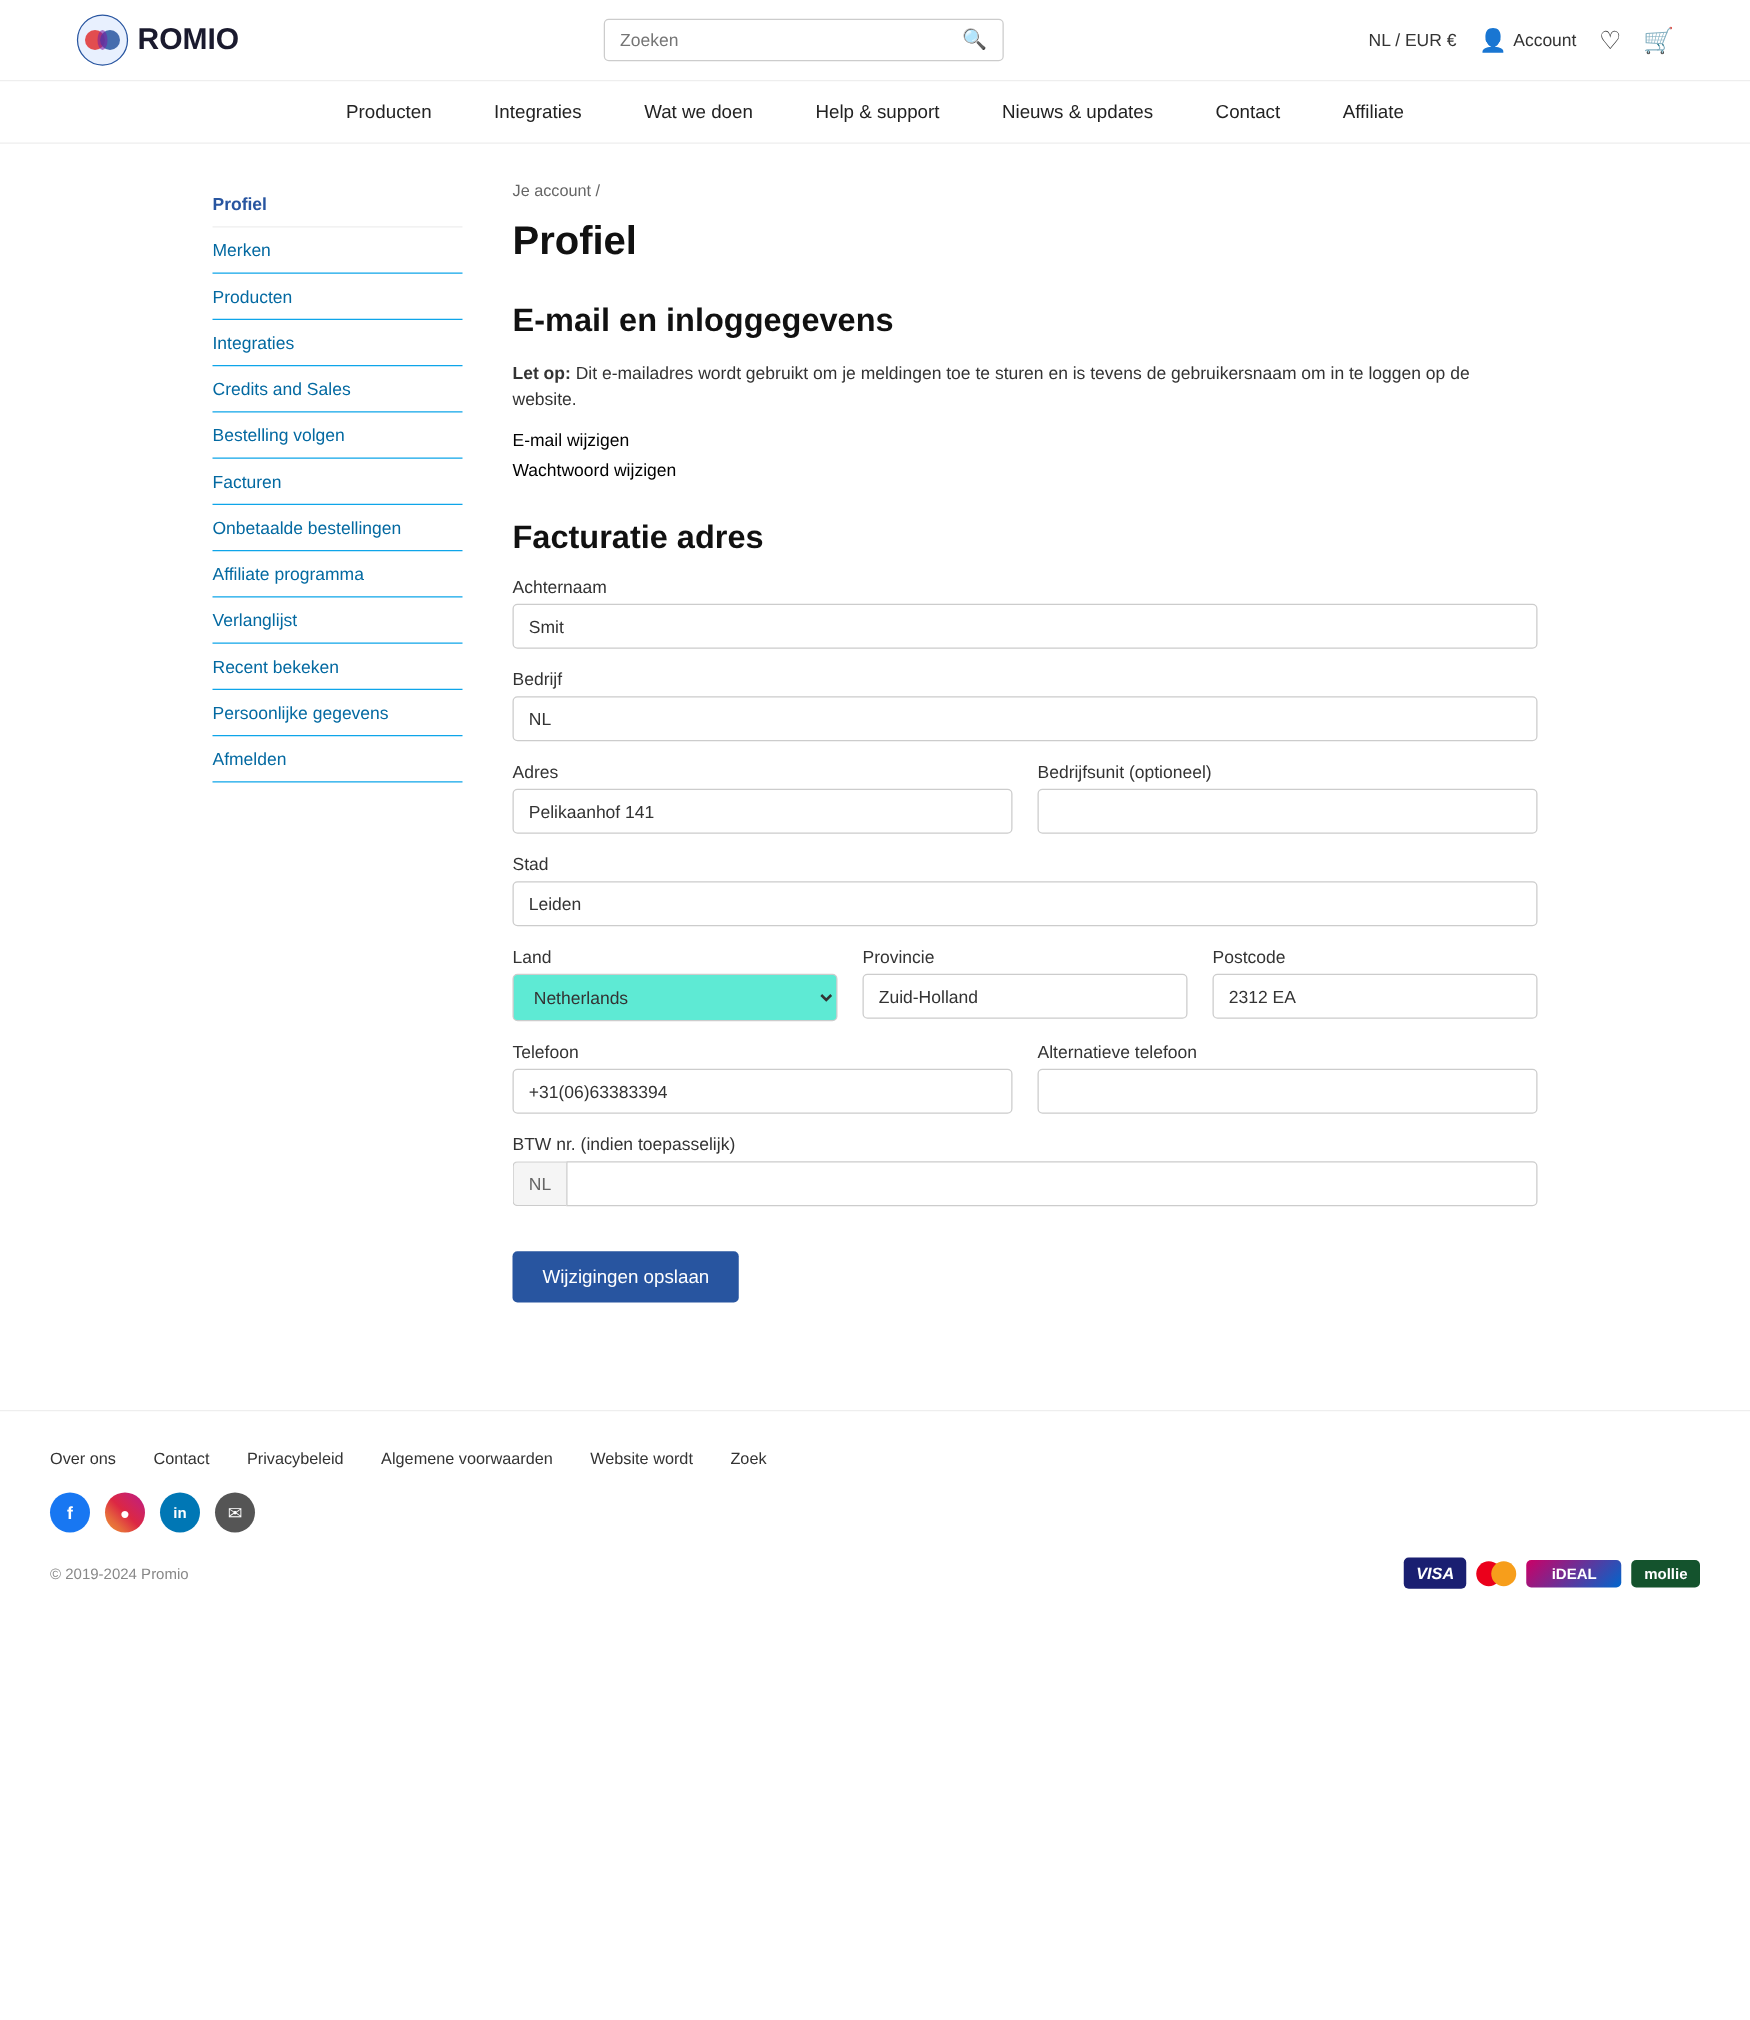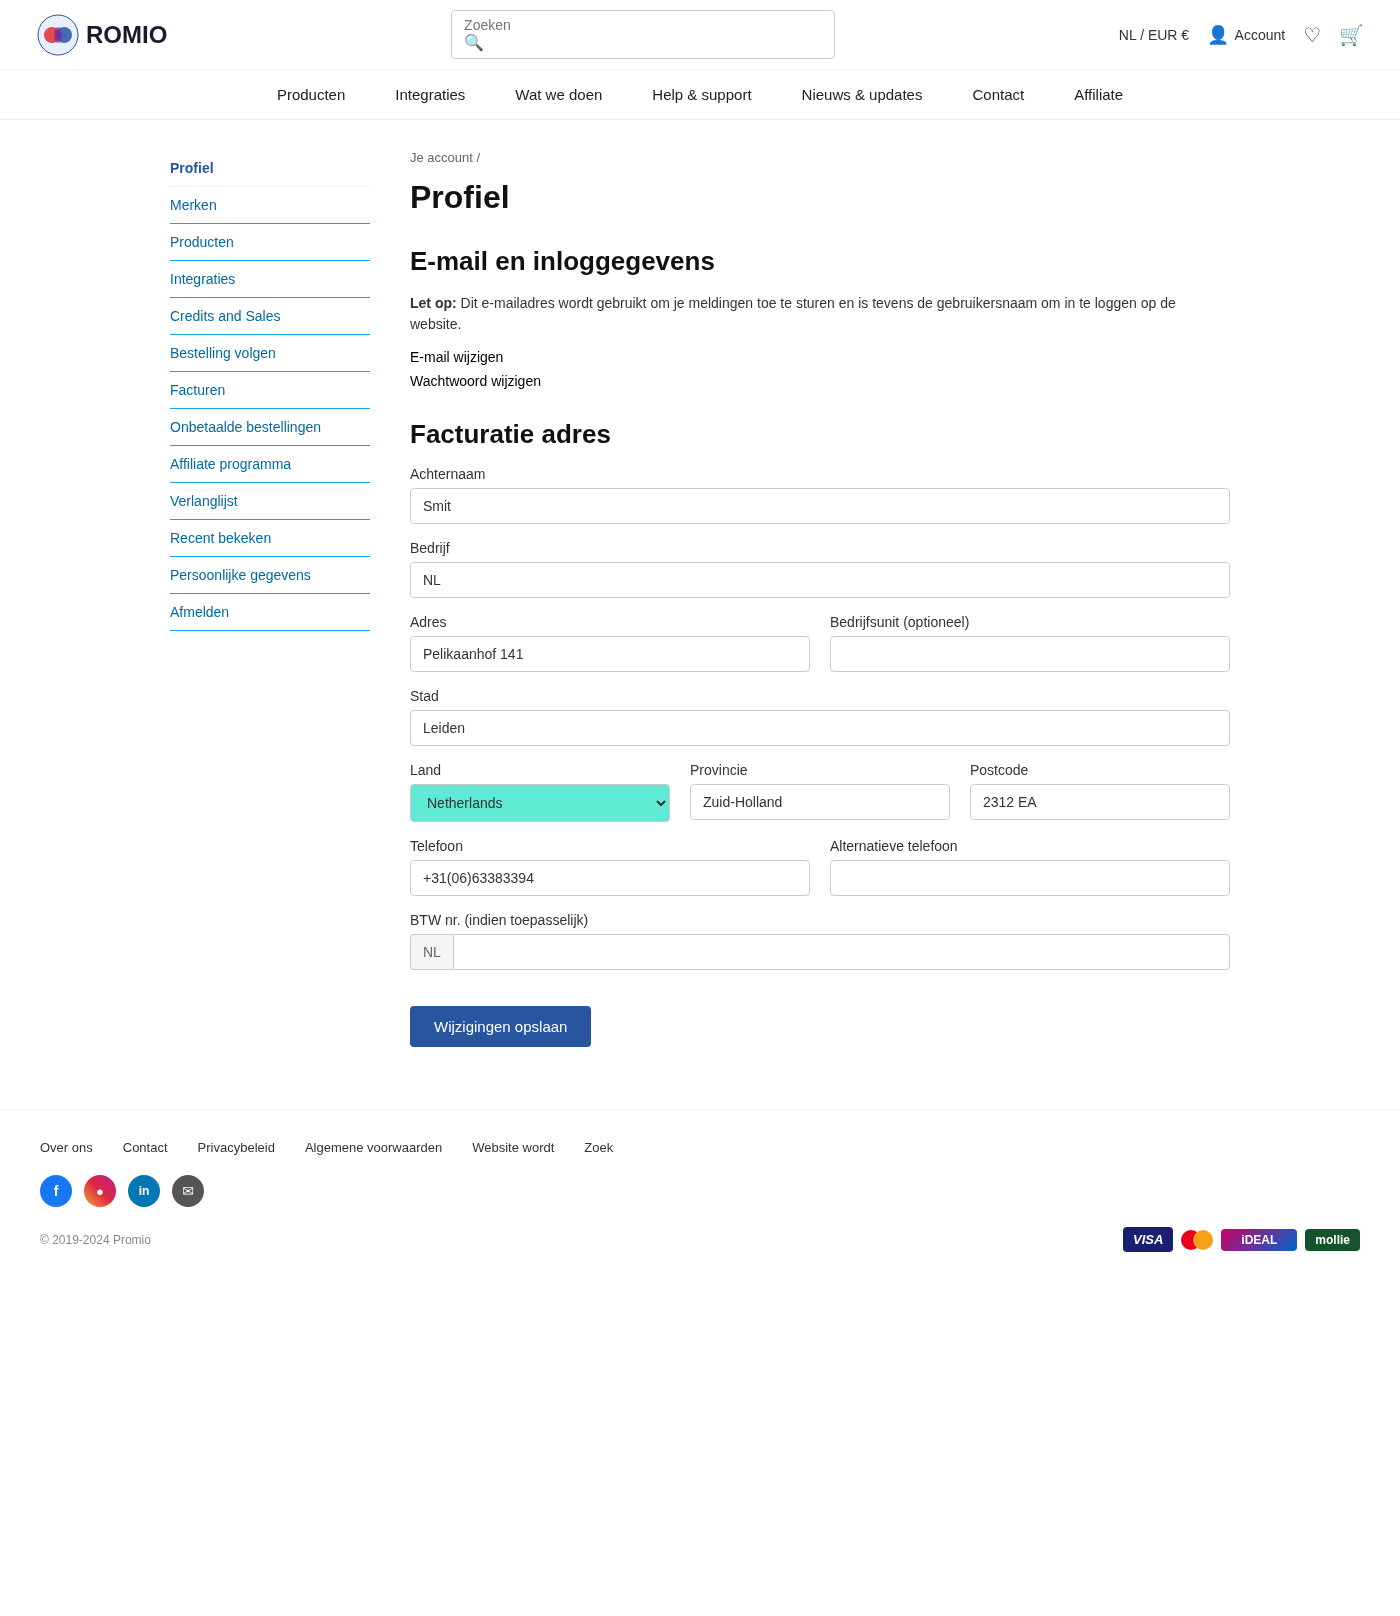--- a/index.html
+++ b/index.html
@@ -1,23 +1,23 @@
 <!DOCTYPE html>
 <html><head>
   <meta charset="utf-8">
   <style>
     * { box-sizing: border-box; margin: 0; padding: 0; }
     body { font-family: Arial, sans-serif; font-size: 14px; color: #333; background: #fff; }
 
     
-    .header { display: flex; align-items: center; justify-content: space-between; padding: 10px 36px; border-bottom: 1px solid #eee; }
+    .header { display: flex; align-items: center; justify-content: space-between; padding: 10px 60px; border-bottom: 1px solid #eee; }
     .logo { display: flex; align-items: center; }
     .logo-text { font-size: 24px; font-weight: bold; color: #1a1a2e; }
     .logo-icon { width: 44px; height: 44px; margin-right: 6px; }
-    .search-bar { display: flex; align-items: flex-start; border: 1px solid #ccc; border-radius: 4px; padding: 6px 12px; width: 384px; flex-direction: column; }
+    .search-bar { display: flex; align-items: center; border: 1px solid #ccc; border-radius: 4px; padding: 6px 12px; width: 320px; }
     .search-bar input { border: none; outline: none; flex: 1; font-size: 14px; color: #999; }
     .search-icon { color: #666; font-size: 16px; }
     .header-right { display: flex; align-items: center; gap: 18px; }
     .currency { font-size: 14px; color: #333; }
     .account-btn { display: flex; align-items: center; gap: 5px; font-size: 14px; cursor: pointer; }
     .heart-icon, .cart-icon { font-size: 20px; cursor: pointer; color: #333; }
 
     
     .nav { display: flex; align-items: center; justify-content: center; gap: 50px; padding: 16px 40px; border-bottom: 1px solid #eee; }
     .nav-item { font-size: 15px; color: #222; cursor: pointer; font-weight: 500; text-decoration: none; }
@@ -49,21 +49,21 @@
 
     .form-select { border: 1px solid #ccc; border-radius: 4px; padding: 9px 12px; font-size: 14px; color: #333; outline: none; width: 100%; background: #5eead4; appearance: auto; cursor: pointer; }
 
     .btw-row { display: flex; align-items: center; gap: 0; }
     .btw-prefix { border: 1px solid #ccc; border-right: none; border-radius: 4px 0 0 4px; padding: 9px 12px; font-size: 14px; background: #f5f5f5; color: #666; }
     .btw-input { border: 1px solid #ccc; border-radius: 0 4px 4px 0; padding: 9px 12px; font-size: 14px; color: #333; outline: none; flex: 1; }
 
     .save-btn { background: #2855a0; color: #fff; border: none; border-radius: 4px; padding: 12px 24px; font-size: 15px; cursor: pointer; margin-top: 20px; font-weight: 500; }
 
     
-    .footer { border-top: 1px solid #eee; margin-top: 32px; padding: 30px 40px 20px; }
+    .footer { border-top: 1px solid #eee; margin-top: 56px; padding: 30px 40px 20px; }
     .footer-links { display: flex; gap: 30px; flex-wrap: wrap; margin-bottom: 20px; }
     .footer-link { font-size: 13px; color: #333; text-decoration: none; cursor: pointer; }
     .footer-social { display: flex; gap: 12px; align-items: center; margin-bottom: 20px; }
     .social-icon { width: 32px; height: 32px; border-radius: 50%; display: flex; align-items: center; justify-content: center; cursor: pointer; }
     .social-facebook { background: #1877f2; color: #fff; font-size: 14px; font-weight: bold; }
     .social-instagram { background: linear-gradient(45deg, #f09433, #e6683c, #dc2743, #cc2366, #bc1888); color: #fff; font-size: 13px; }
     .social-linkedin { background: #0077b5; color: #fff; font-size: 12px; font-weight: bold; }
     .social-email { background: #555; color: #fff; font-size: 14px; }
     .footer-bottom { display: flex; justify-content: space-between; align-items: center; }
     .footer-copy { font-size: 12px; color: #888; }

